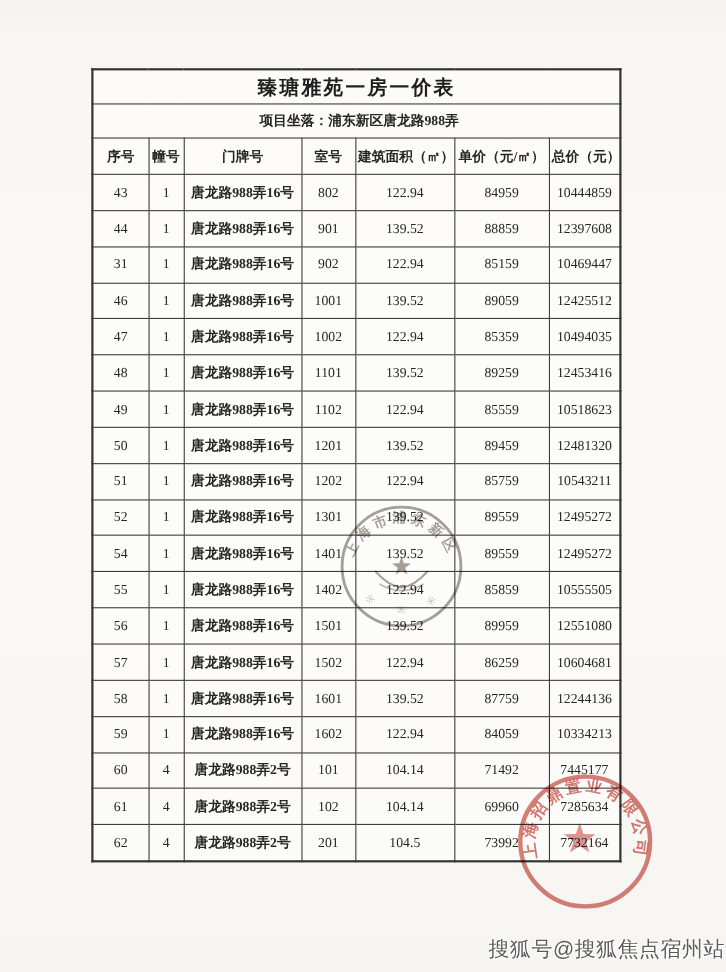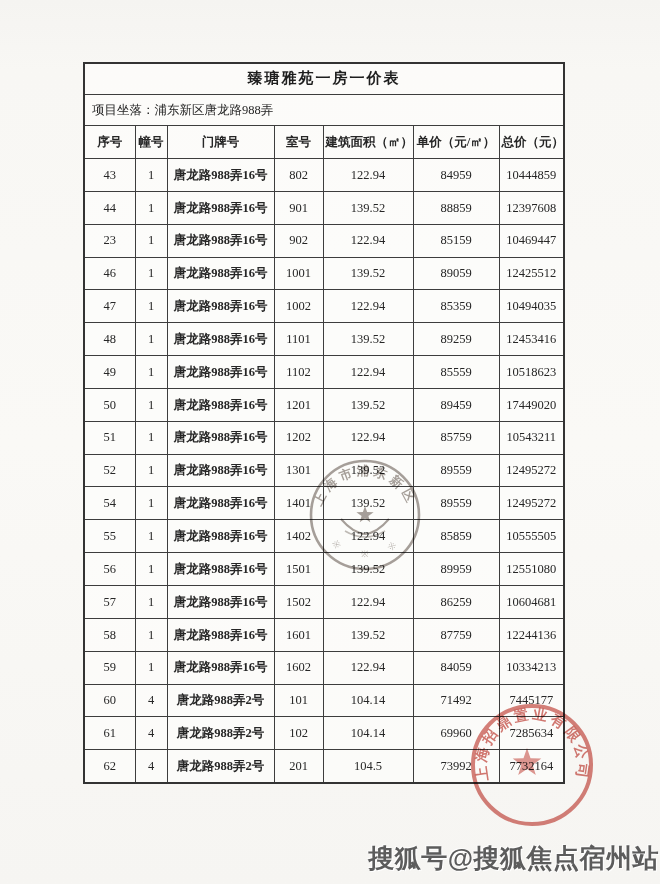--- a/index.html
+++ b/index.html
@@ -20,35 +20,35 @@
   }
   table.price-table td,table.price-table th{
     border:1.5px solid #3d3d3d;
     padding:0 2px;
     text-align:center;vertical-align:middle;
     font-size:12.5px;line-height:1.15;
     overflow:hidden;white-space:nowrap;
   }
   table.price-table{border:2px solid #333;}
   tr.title-row td{
-    height:30px;font-size:15px;font-weight:700;letter-spacing:2px;color:#1e1e1e;
+    height:30px;font-size:18px;font-weight:700;letter-spacing:2px;color:#1e1e1e;
   }
   tr.project-row td{
-    height:30px;text-align:left;font-weight:400;padding-left:7px;font-size:12.5px;
+    height:30px;text-align:center;font-weight:700;padding-left:7px;font-size:12.5px;
   }
   tr.header-row th{height:32px;font-weight:700;}
   tbody tr td{height:31.85px;font-weight:400;}
   tbody tr td.addr{font-weight:600;}
   .stamp{position:absolute;mix-blend-mode:multiply;pointer-events:none;}
   .stamp-office{left:305px;top:457px;opacity:.52;filter:blur(.7px);}
   .stamp-company{left:467px;top:700px;opacity:.88;filter:blur(.3px);}
   .watermark{
     position:absolute;right:1px;bottom:8px;
     font-family:"Liberation Sans","DejaVu Sans",sans-serif;
-    font-size:26px;font-weight:700;letter-spacing:.5px;
+    font-size:19px;font-weight:400;letter-spacing:.5px;
     color:#5c5c5c;
     text-shadow:1px 1px 0 rgba(255,255,255,.95),-1px -1px 0 rgba(255,255,255,.7),0 0 2px rgba(255,255,255,.6);
     white-space:nowrap;
   }
 </style>
 </head>
 <body>
 
 <div class="page">
 
@@ -92,21 +92,21 @@
         <tr>
           <td>44</td>
           <td>1</td>
           <td class="addr">唐龙路988弄16号</td>
           <td>901</td>
           <td>139.52</td>
           <td>88859</td>
           <td>12397608</td>
         </tr>
         <tr>
-          <td>23</td>
+          <td>31</td>
           <td>1</td>
           <td class="addr">唐龙路988弄16号</td>
           <td>902</td>
           <td>122.94</td>
           <td>85159</td>
           <td>10469447</td>
         </tr>
         <tr>
           <td>46</td>
           <td>1</td>
@@ -143,21 +143,21 @@
           <td>85559</td>
           <td>10518623</td>
         </tr>
         <tr>
           <td>50</td>
           <td>1</td>
           <td class="addr">唐龙路988弄16号</td>
           <td>1201</td>
           <td>139.52</td>
           <td>89459</td>
-          <td>17449020</td>
+          <td>12481320</td>
         </tr>
         <tr>
           <td>51</td>
           <td>1</td>
           <td class="addr">唐龙路988弄16号</td>
           <td>1202</td>
           <td>122.94</td>
           <td>85759</td>
           <td>10543211</td>
         </tr>

